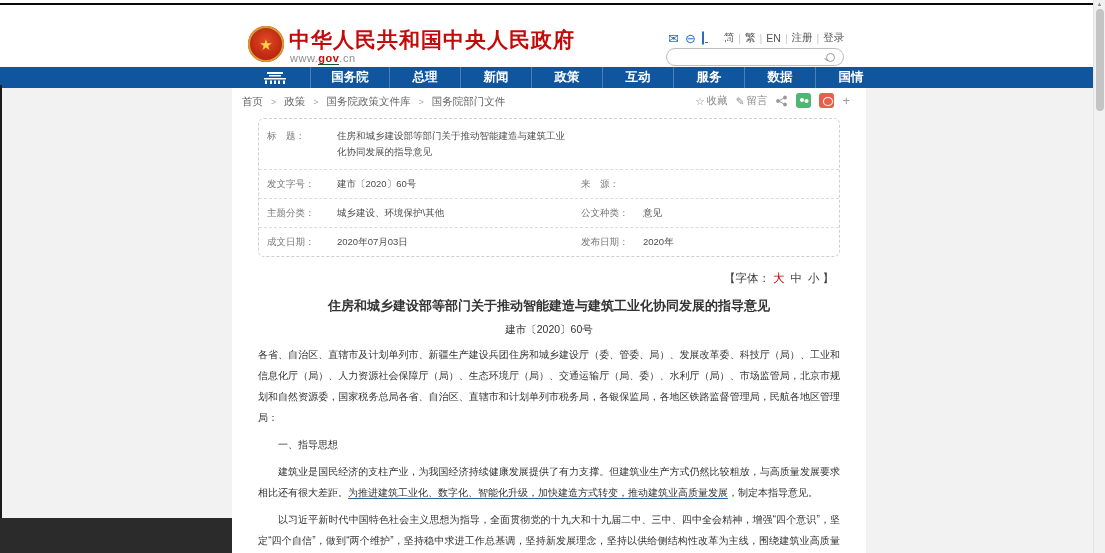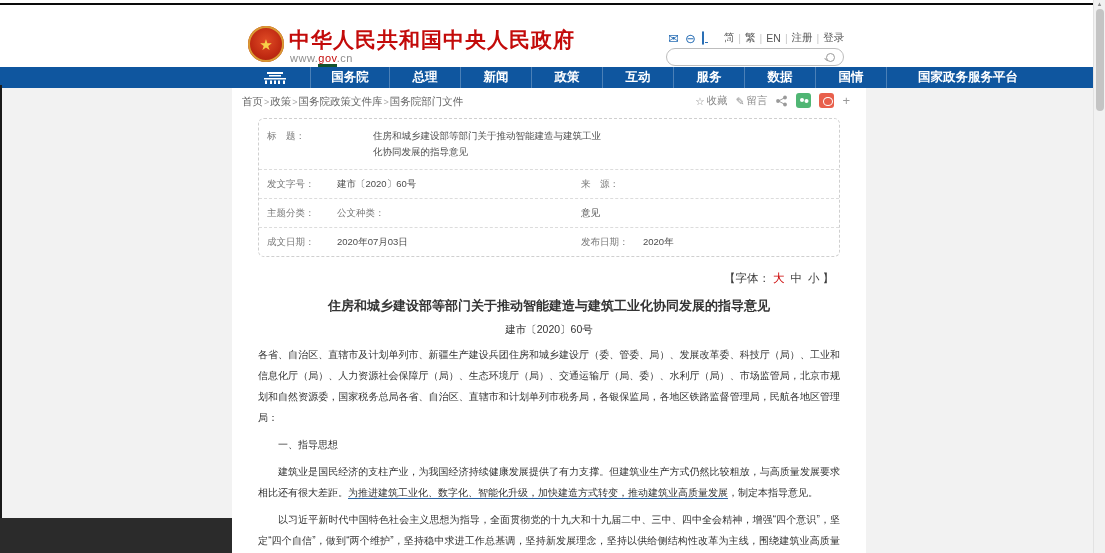--- a/index.html
+++ b/index.html
@@ -11,21 +11,21 @@
   .dark-corner{position:absolute;left:0;top:518px;width:232px;height:35px;background:#2b2b2b;}
 
   
   .header{position:absolute;left:0;top:5px;width:1094px;height:62px;background:#fff;}
   .emblem{position:absolute;left:248px;top:21px;width:36px;height:36px;border-radius:50%;
           background:radial-gradient(circle at 50% 42%, #e04b25 0%, #c02a12 55%, #9e1c0b 100%);
           display:flex;align-items:center;justify-content:center;box-shadow:inset 0 0 0 2px #d99a34;}
   .emblem .star{color:#f7d148;font-size:15px;line-height:15px;}
   .site-title{position:absolute;left:289px;top:21px;font-size:21px;font-weight:bold;color:#c30b0a;letter-spacing:1px;}
   .site-url{position:absolute;left:290px;top:47px;font-size:11px;color:#8d8d8d;letter-spacing:.5px;}
-  .site-url .gov{color:#c30b0a;border-bottom:4px solid #14532d;}
+  .site-url .gov{color:#c30b0a;border-bottom:1px solid #14532d;font-weight:bold;}
   .hdr-right{position:absolute;left:668px;top:26px;width:172px;display:flex;align-items:center;gap:6px;}
   .glyph-blue{color:#2a6fb5;font-size:13px;line-height:13px;}
   .ico-mobile{width:7px;height:12px;border:1.4px solid #2a6fb5;border-radius:2px;position:relative;}
   .ico-mobile::after{content:"";position:absolute;left:2px;bottom:1px;width:3px;height:1.5px;background:#2a6fb5;}
   .ico-weibo{width:13px;height:11px;background:#e6162d;border-radius:50% 50% 45% 20%;position:relative;}
   .ico-weibo::after{content:"";position:absolute;left:3.5px;top:2.5px;width:6px;height:6px;background:#fff;border-radius:50%;}
   .ico-wechat{width:14px;height:12px;background:#3eb34f;border-radius:5px;position:relative;}
   .ico-wechat::after{content:"";position:absolute;left:3px;top:4px;width:4px;height:4px;background:#fff;border-radius:50%;
                      box-shadow:5px 0 0 0 #fff;}
   .lang-links{display:flex;align-items:center;gap:4px;font-size:10.5px;color:#555;white-space:nowrap;margin-left:2px;}
@@ -43,38 +43,38 @@
   .nav-item{display:flex;align-items:center;justify-content:center;width:70px;color:#fff;
             font-size:12.5px;font-weight:bold;cursor:pointer;white-space:nowrap;}
   .nav-item+.nav-item{border-left:1px solid rgba(255,255,255,.25);}
   .nav-item.w78{width:78px;}
   .nav-item.w162{width:162px;}
 
   
   .page-bg{position:absolute;left:0;top:88px;width:1094px;height:465px;background:#f2f2f2;}
   .content{position:absolute;left:232px;top:88px;width:634px;height:465px;background:#fff;}
 
-  .breadcrumb{position:absolute;left:10px;top:7px;font-size:10.5px;color:#666;display:flex;gap:1px;align-items:center;}
+  .breadcrumb{position:absolute;left:10px;top:7px;font-size:10.5px;color:#666;display:flex;gap:8px;align-items:center;}
   .breadcrumb .crumb{cursor:pointer;}
   .breadcrumb .bsep{color:#aaa;font-size:9px;}
 
   .tools{position:absolute;right:16px;top:5px;display:flex;align-items:center;gap:8px;font-size:10.5px;color:#8a8a8a;}
   .tool{display:flex;align-items:center;gap:2px;cursor:pointer;}
   .sq{width:15px;height:15px;border-radius:3px;position:relative;cursor:pointer;}
   .sq-wechat{background:#50b674;}
   .sq-wechat::after{content:"";position:absolute;left:3.5px;top:4.5px;width:4px;height:4px;background:#fff;border-radius:50%;box-shadow:4.5px 1px 0 0 #fff;}
   .sq-weibo{background:#e8604c;}
   .sq-weibo::after{content:"";position:absolute;left:3.5px;top:4px;width:8px;height:7px;border:1.5px solid #fff;border-radius:50%;}
   .plus{font-size:13px;color:#999;cursor:pointer;}
 
   
   .meta-table{position:absolute;left:26px;top:30px;width:580px;border:1px dashed #cfcfcf;border-radius:6px;
               font-size:9.5px;line-height:16px;background:#fff;}
   .trow{display:grid;grid-template-columns:70px 244px 62px 1fr;padding:6px 8px;}
-  .trow.tall{padding:9px 8px;gap:36px;}
+  .trow.tall{padding:9px 8px;}
   .trow+.trow{border-top:1px dashed #dcdcdc;}
   .tlabel{color:#787878;white-space:nowrap;}
   .tvalue{color:#4d4d4d;padding-right:14px;}
 
   
   .fontbar{position:absolute;right:32px;top:183px;font-size:11.5px;color:#3f3f3f;}
   .fontbar .big{color:#cc0000;cursor:pointer;margin:0 3px;}
   .fontbar .mid,.fontbar .small{cursor:pointer;margin:0 3px;}
 
   
@@ -145,21 +145,20 @@
         </svg>
       </div>
       <div class="nav-item w78" data-interactable="true">国务院</div>
       <div class="nav-item" data-interactable="true">总理</div>
       <div class="nav-item" data-interactable="true">新闻</div>
       <div class="nav-item" data-interactable="true">政策</div>
       <div class="nav-item" data-interactable="true">互动</div>
       <div class="nav-item" data-interactable="true">服务</div>
       <div class="nav-item" data-interactable="true">数据</div>
       <div class="nav-item" data-interactable="true">国情</div>
-      <div class="nav-item w162" data-interactable="true">国家政务服务平台</div>
     </div>
   </div>
 
   <div class="page-bg" data-interactable="false"></div>
 
   <div class="content" data-interactable="false">
 
     <div class="breadcrumb" data-interactable="false">
       <span class="crumb" data-interactable="true">首页</span>
       <span class="bsep" data-interactable="false">&gt;</span>
@@ -196,20 +195,21 @@
         <div class="tlabel" data-interactable="false">标　题：</div>
         <div class="tvalue" data-interactable="false">住房和城乡建设部等部门关于推动智能建造与建筑工业化协同发展的指导意见</div>
       </div>
       <div class="trow" data-interactable="false">
         <div class="tlabel" data-interactable="false">发文字号：</div>
         <div class="tvalue" data-interactable="false">建市〔2020〕60号</div>
         <div class="tlabel" data-interactable="false">来　源：</div>
       </div>
       <div class="trow" data-interactable="false">
         <div class="tlabel" data-interactable="false">主题分类：</div>
+        <div class="tvalue" data-interactable="false">城乡建设、环境保护\其他</div>
         <div class="tlabel" data-interactable="false">公文种类：</div>
         <div class="tvalue" data-interactable="false">意见</div>
       </div>
       <div class="trow" data-interactable="false">
         <div class="tlabel" data-interactable="false">成文日期：</div>
         <div class="tvalue" data-interactable="false">2020年07月03日</div>
         <div class="tlabel" data-interactable="false">发布日期：</div>
         <div class="tvalue" data-interactable="false">2020年</div>
       </div>
     </div>

